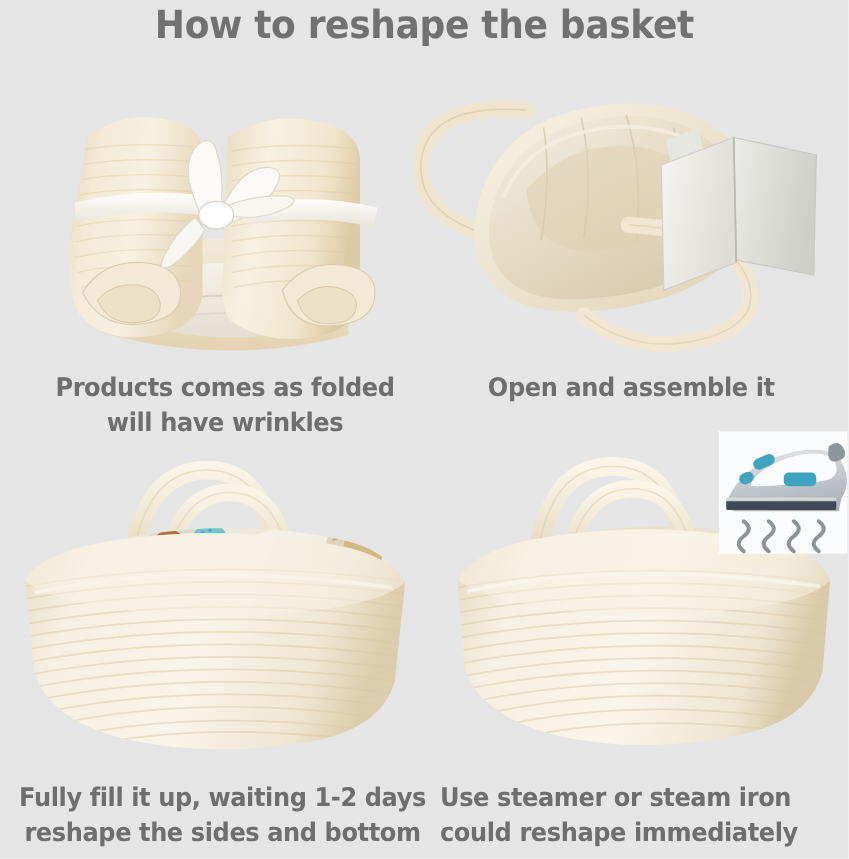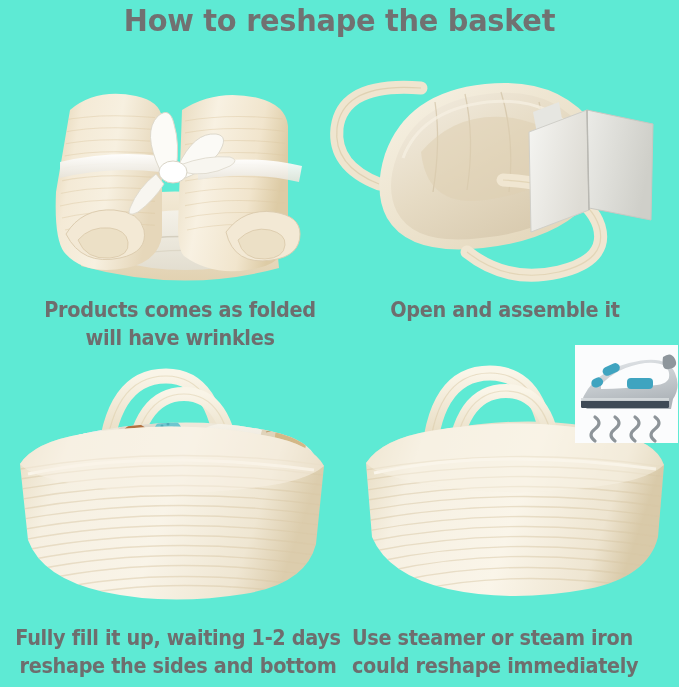--- a/index.html
+++ b/index.html
@@ -12,21 +12,21 @@
     height: 687px;
     position: relative;
     overflow: hidden;
     font-family: "DejaVu Sans", sans-serif;
     -webkit-font-smoothing: antialiased;
   }
 
   #infographic {
     position: absolute;
     inset: 0;
-    background: #5eead4;
+    background: #e5e5e5;
   }
 
   
   .title {
     position: absolute;
     top: 2px;
     left: 0;
     width: 679px;
     text-align: center;
     font-family: "DejaVu Sans", sans-serif;

